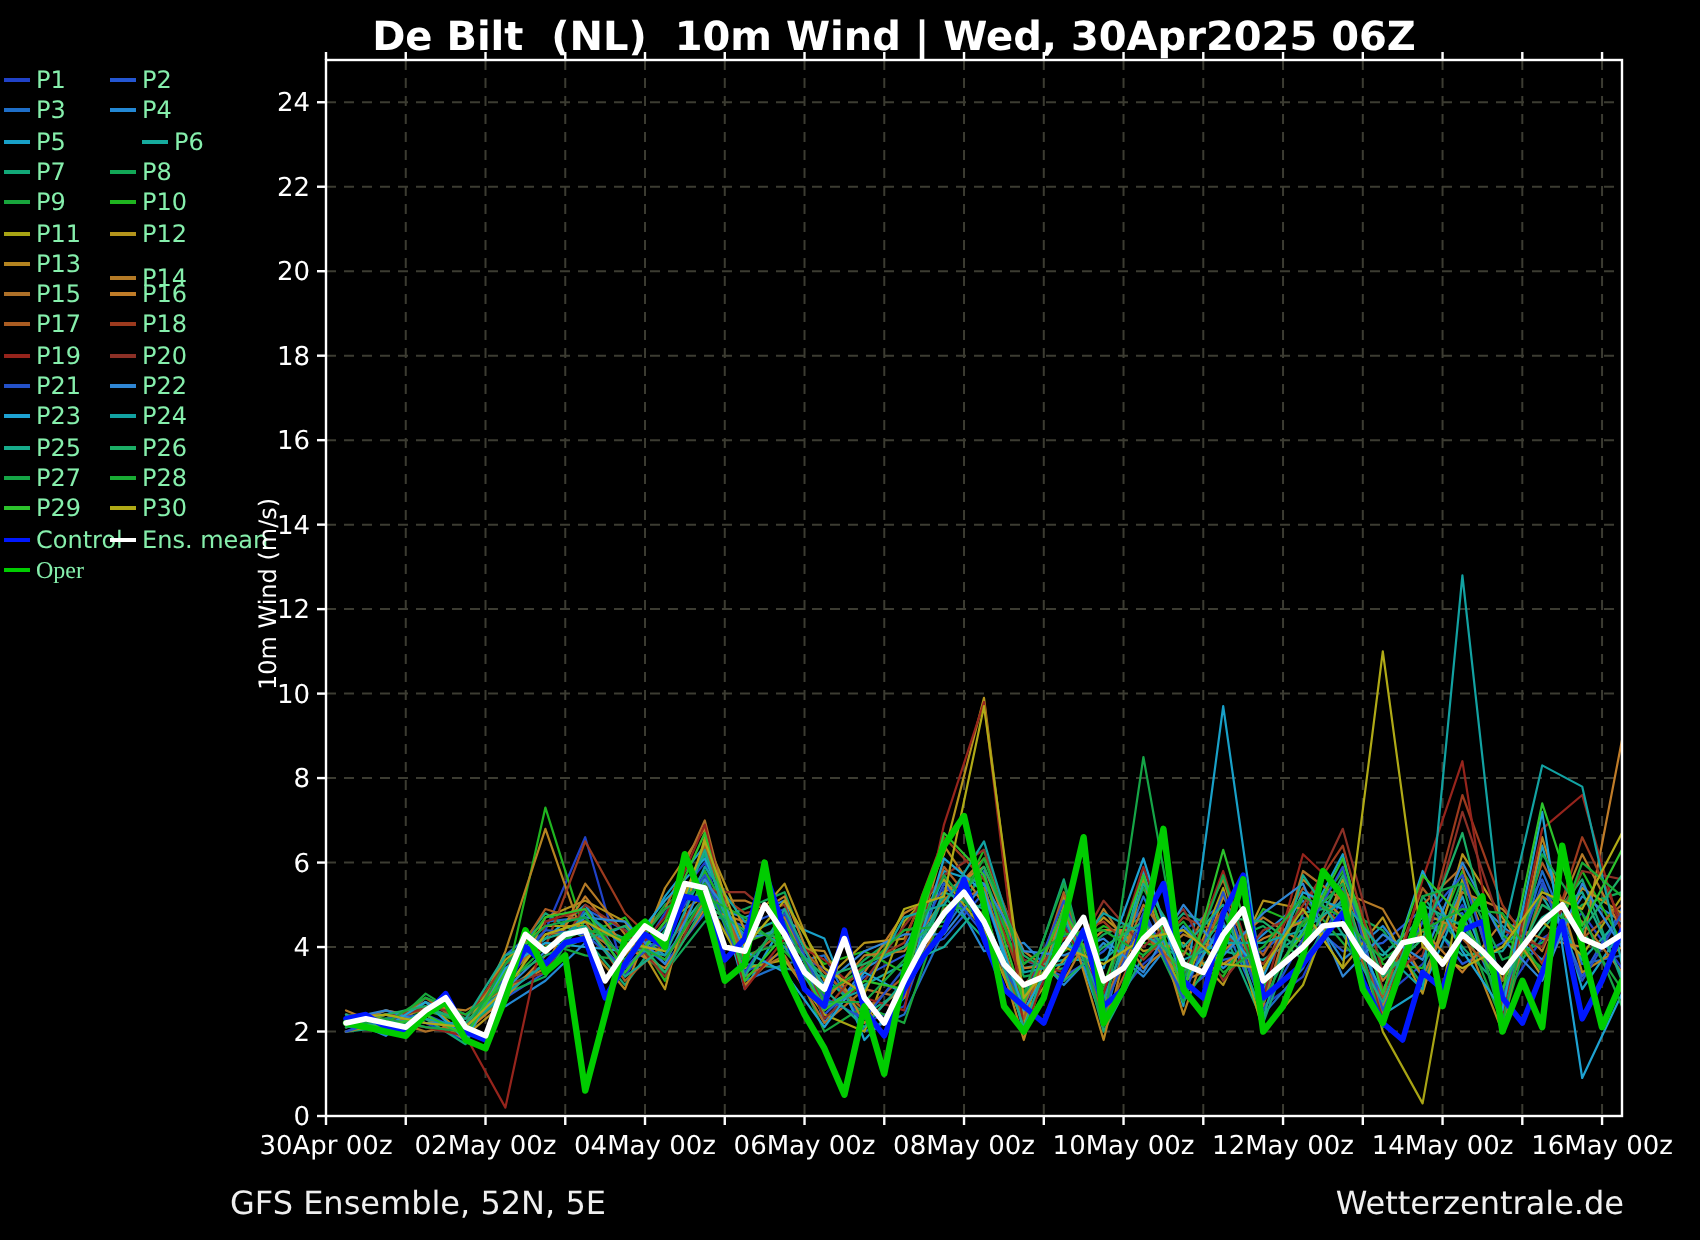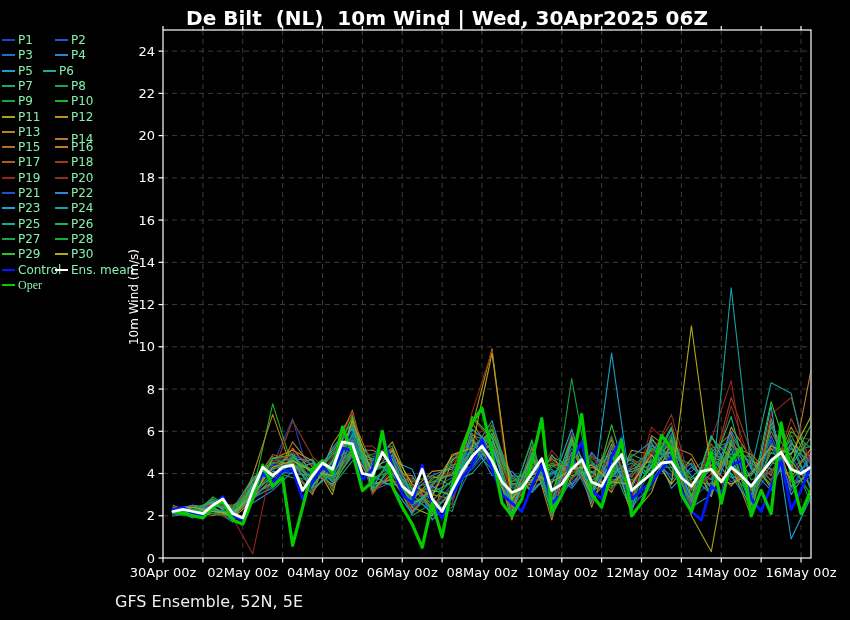--- a/index.html
+++ b/index.html
@@ -21,21 +21,21 @@
 <body>
 
 <div id="figure">
   <div id="chart-title">De Bilt  (NL)  10m Wind | Wed, 30Apr2025 06Z</div>
   <div id="legend">
       <div class="legend-item" style="left: 2px; top: 33px;"><span class="swatch" style="background: rgb(32, 66, 200);"></span><span>P1</span></div>
       <div class="legend-item" style="left: 55px; top: 33px;"><span class="swatch" style="background: rgb(36, 86, 210);"></span><span>P2</span></div>
       <div class="legend-item" style="left: 2px; top: 48px;"><span class="swatch" style="background: rgb(30, 110, 200);"></span><span>P3</span></div>
       <div class="legend-item" style="left: 55px; top: 48px;"><span class="swatch" style="background: rgb(35, 136, 212);"></span><span>P4</span></div>
       <div class="legend-item" style="left: 2px; top: 64px;"><span class="swatch" style="background: rgb(24, 160, 200);"></span><span>P5</span></div>
-      <div class="legend-item" style="left: 43px; top: 64px;"><span class="swatch" style="background: rgb(22, 171, 158);"></span><span>P6</span></div>
+      <div class="legend-item" style="left: 71px; top: 64px;"><span class="swatch" style="background: rgb(22, 171, 158);"></span><span>P6</span></div>
       <div class="legend-item" style="left: 2px; top: 79px;"><span class="swatch" style="background: rgb(18, 168, 120);"></span><span>P7</span></div>
       <div class="legend-item" style="left: 55px; top: 79px;"><span class="swatch" style="background: rgb(18, 167, 86);"></span><span>P8</span></div>
       <div class="legend-item" style="left: 2px; top: 94px;"><span class="swatch" style="background: rgb(24, 165, 60);"></span><span>P9</span></div>
       <div class="legend-item" style="left: 55px; top: 94px;"><span class="swatch" style="background: rgb(31, 180, 31);"></span><span>P10</span></div>
       <div class="legend-item" style="left: 2px; top: 110px;"><span class="swatch" style="background: rgb(168, 164, 20);"></span><span>P11</span></div>
       <div class="legend-item" style="left: 55px; top: 110px;"><span class="swatch" style="background: rgb(180, 148, 28);"></span><span>P12</span></div>
       <div class="legend-item" style="left: 2px; top: 125px;"><span class="swatch" style="background: rgb(180, 132, 32);"></span><span>P13</span></div>
       <div class="legend-item" style="left: 55px; top: 132px;"><span class="swatch" style="background: rgb(180, 122, 38);"></span><span>P14</span></div>
       <div class="legend-item" style="left: 2px; top: 140px;"><span class="swatch" style="background: rgb(174, 112, 40);"></span><span>P15</span></div>
       <div class="legend-item" style="left: 55px; top: 140px;"><span class="swatch" style="background: rgb(192, 124, 40);"></span><span>P16</span></div>
@@ -198,13 +198,14 @@
         <text x="402.26153846153846" y="577" text-anchor="middle">06May 00z</text>
         <text x="482.0153846153846" y="577" text-anchor="middle">08May 00z</text>
         <text x="561.7692307692307" y="577" text-anchor="middle">10May 00z</text>
         <text x="641.5230769230769" y="577" text-anchor="middle">12May 00z</text>
         <text x="721.2769230769231" y="577" text-anchor="middle">14May 00z</text>
         <text x="801.0307692307692" y="577" text-anchor="middle">16May 00z</text>
       </g>
     </svg>
   <div id="y-axis-title">10m Wind (m/s)</div>
   <div id="footer-left">GFS Ensemble, 52N, 5E</div>
+  <div id="footer-right">Wetterzentrale.de</div>
 </div>
 
 </body></html>

